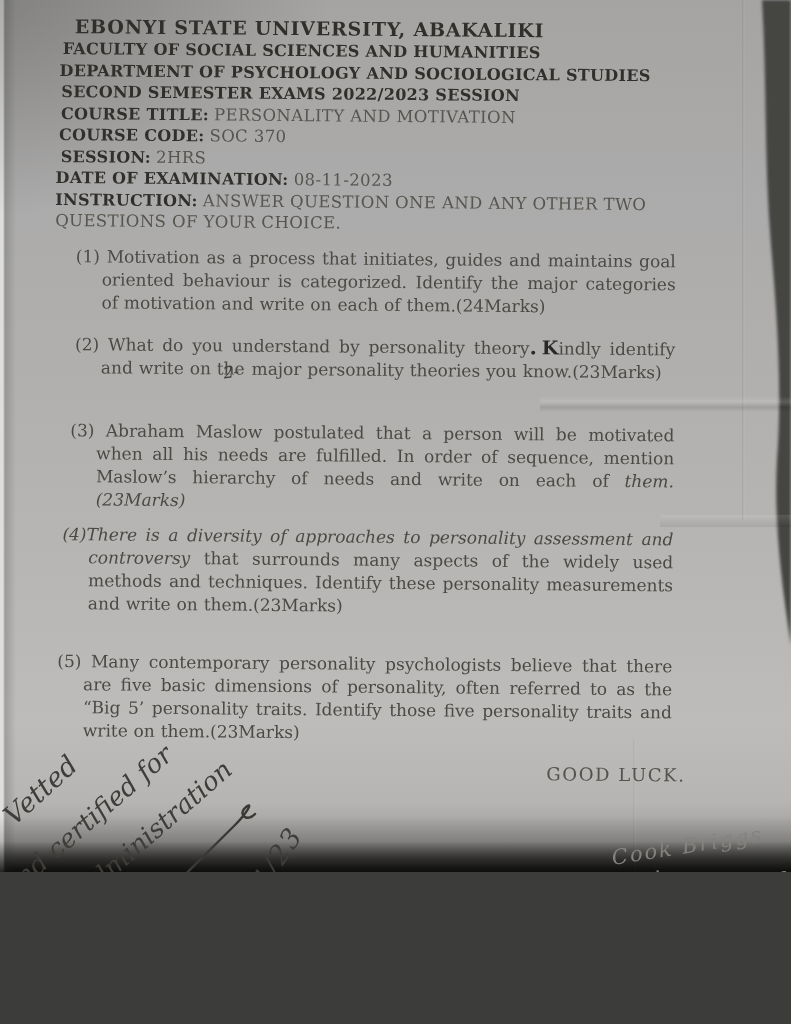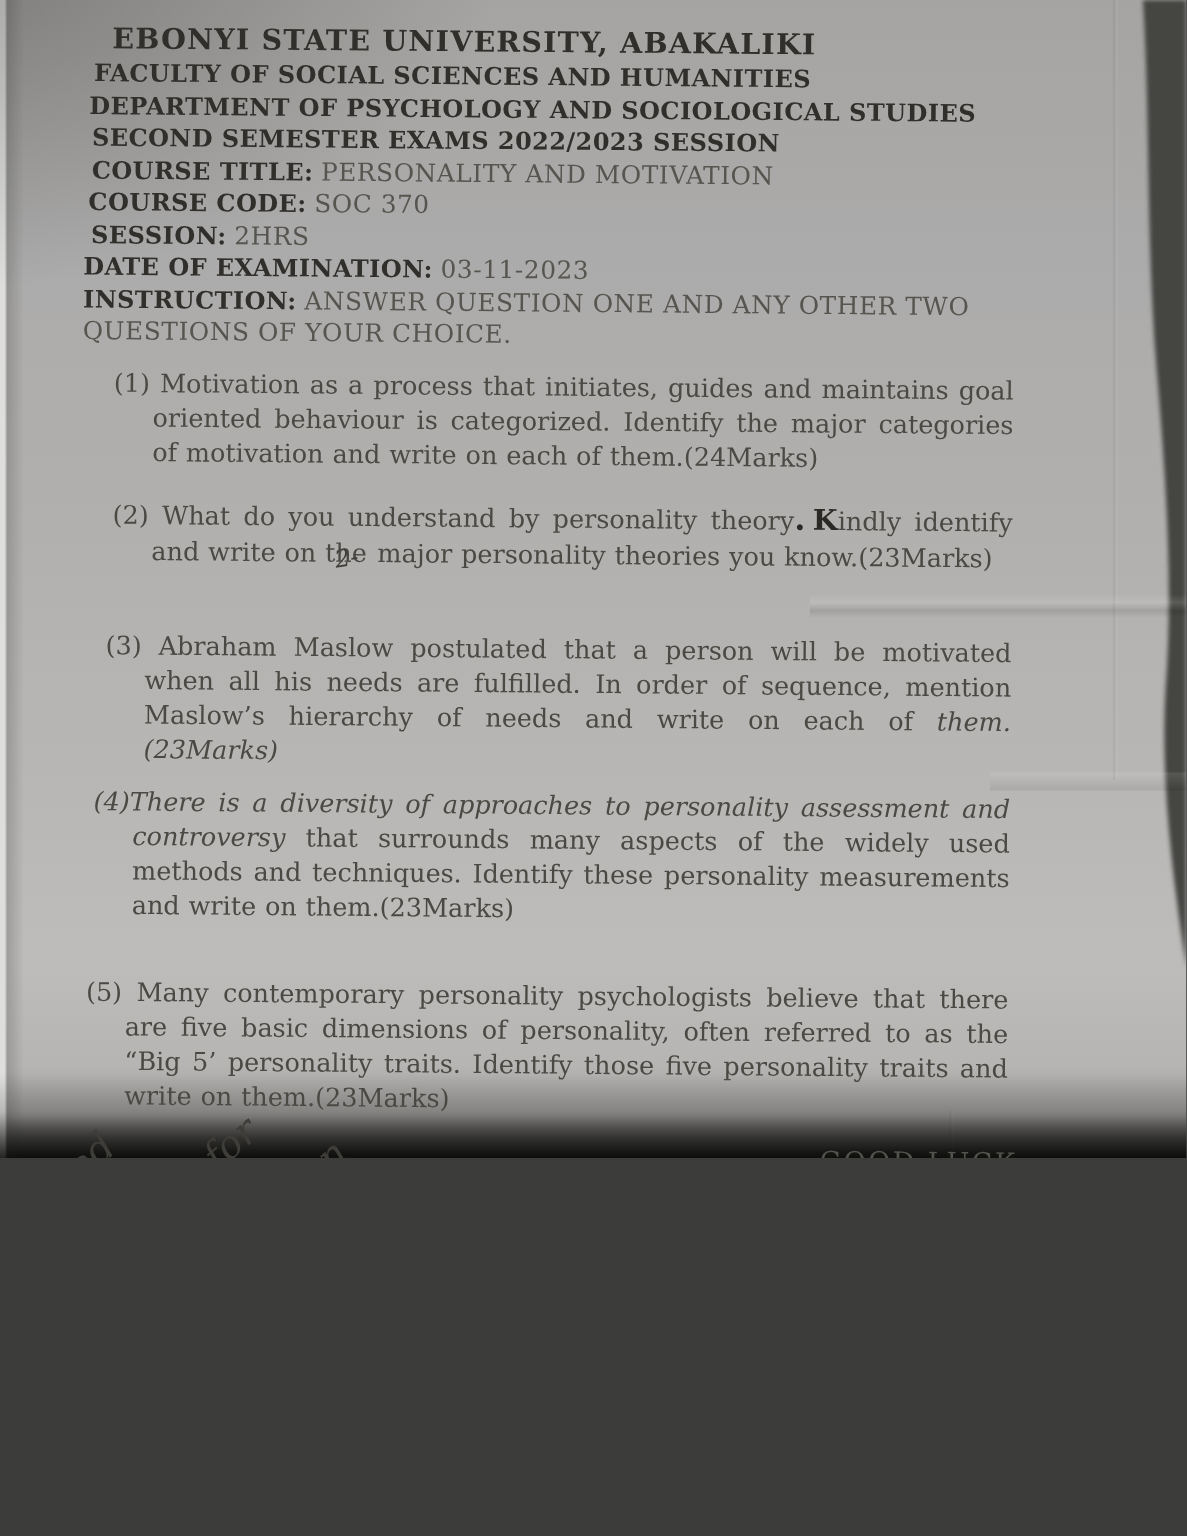--- a/index.html
+++ b/index.html
@@ -2,21 +2,21 @@
 <html><head>
 <meta charset="utf-8">
 <style>
   html, body { margin: 0; padding: 0; }
   body {
     width: 791px; height: 1024px; overflow: hidden;
     background: #3c3c3a;
     font-family: "DejaVu Serif", "Liberation Serif", serif;
   }
   .sheet {
-    position: relative; width: 791px; height: 772px; overflow: hidden;
+    position: relative; width: 791px; height: 872px; overflow: hidden;
     background:
       radial-gradient(120% 70% at -8% -4%, rgba(30,30,28,0.32), rgba(30,30,28,0) 42%),
       linear-gradient(90deg, #dededc 0px, #dededc 3px, rgba(90,90,88,0.30) 5px, rgba(90,90,88,0) 16px),
       linear-gradient(180deg, #a5a4a2 0%, #acabab 22%, #b1b0ae 45%, #b8b7b5 68%, #bdbcba 83%, #b6b5b3 92%, #9c9b99 96.5%, #5c5b59 99%, #2e2d2b 100%);
   }
   
   .scan-edge { position: absolute; top: 0; right: 0; }
   
   .crease { position: absolute; pointer-events: none; }
   .crease-v-right { left: 742px; top: 0; width: 3px; height: 520px;
@@ -110,21 +110,21 @@
       <span class="hdr-line ml2">
         <span class="hdr-bold">COURSE CODE:</span>
         <span class="hdr-val">SOC 370</span>
       </span>
       <span class="hdr-line ml3">
         <span class="hdr-bold">SESSION:</span>
         <span class="hdr-val">2HRS</span>
       </span>
       <span class="hdr-line">
         <span class="hdr-bold">DATE OF EXAMINATION:</span>
-        <span class="hdr-val">03-11-2023</span>
+        <span class="hdr-val">08-11-2023</span>
       </span>
       <span class="hdr-line">
         <span class="hdr-bold">INSTRUCTION:</span>
         <span class="hdr-val">ANSWER QUESTION ONE AND ANY OTHER TWO</span>
       </span>
       <span class="hdr-line">
         <span class="hdr-val">QUESTIONS OF YOUR CHOICE.</span>
       </span>
     </div>
 

